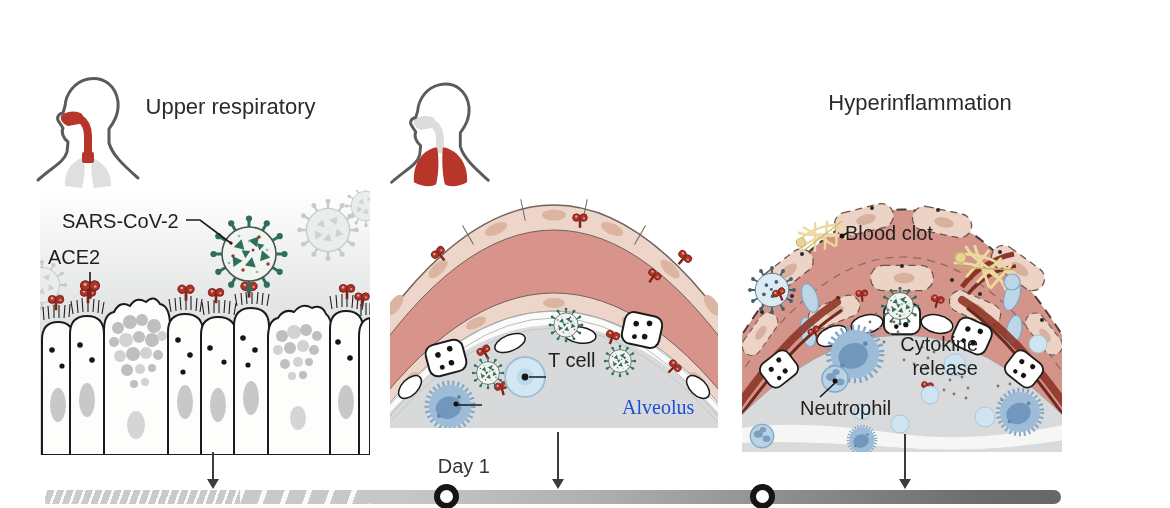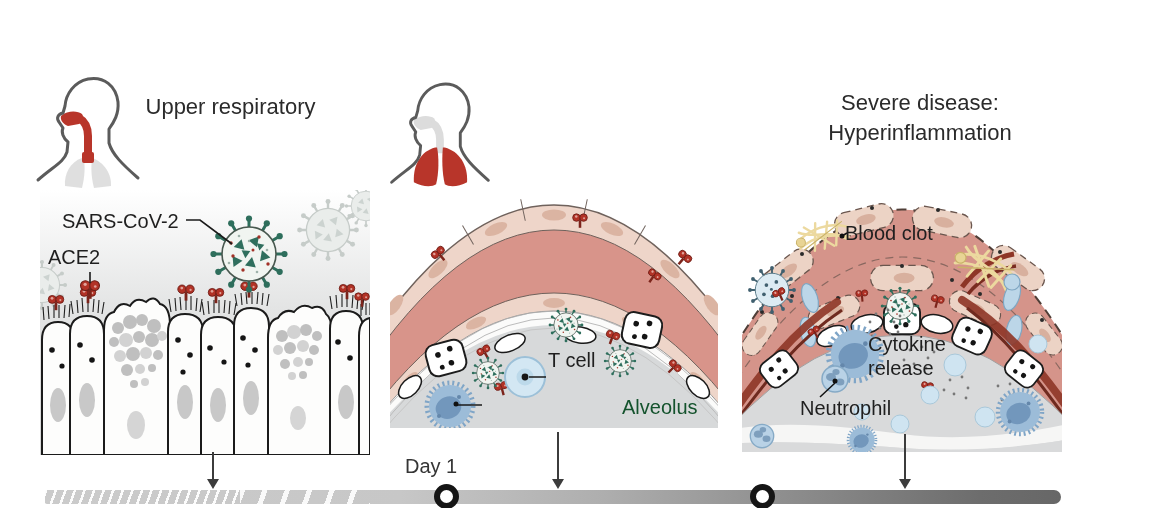--- a/index.html
+++ b/index.html
@@ -1,22 +1,22 @@
 <!DOCTYPE html>
 <html><head>
 <meta charset="utf-8">
 <style>
   html,body{margin:0;padding:0;background:#ffffff;}
   .canvas{position:relative;width:1170px;height:508px;background:#ffffff;overflow:hidden;
           font-family:"Liberation Sans", sans-serif;color:#242424;}
   .abs{position:absolute;}
   .title{font-size:22px;line-height:30px;text-align:center;color:#2b2b2b;}
   .lbl{font-size:20px;line-height:24px;color:#1f1f1f;white-space:nowrap;}
-  .lbl.gray{color:#14532d;}
-  .tl-label{font-size:20px;color:#353535;text-align:left;}
+  .lbl.gray{color:#1d4ed8;font-family:Liberation Serif, serif;}
+  .tl-label{font-size:20px;color:#353535;text-align:right;}
   .bar{position:absolute;left:45px;top:490px;width:1016px;height:14px;
        background:linear-gradient(90deg,#cbcbcb 0%,#c7c7c7 35%,#aeaeae 55%,#8a8a8a 75%,#6d6d6d 92%,#676767 100%);
        border-radius:2px 8px 8px 2px;}
   .hatch1{position:absolute;left:45px;top:490px;width:195px;height:14px;
        background:repeating-linear-gradient(110deg,#ffffff 0 2.5px,transparent 2.5px 9px);opacity:.95;}
   .hatch2{position:absolute;left:240px;top:490px;width:130px;height:14px;
        background:repeating-linear-gradient(110deg,#ffffff 0 5px,transparent 5px 21px);opacity:.9;}
   .dot{position:absolute;width:13px;height:13px;background:#ffffff;border:6px solid #151515;border-radius:50%;}
 </style>
 </head>
@@ -347,21 +347,20 @@
     <line x1="139" y1="182" x2="156" y2="182" stroke="#1a1a1a" stroke-width="1.5"></line>
     <use href="#mphage" transform="translate(60,211)"></use>
     <circle cx="66" cy="209" r="2.5" fill="#111111"></circle>
     <line x1="68" y1="210" x2="92" y2="210" stroke="#1a1a1a" stroke-width="1.5"></line>
   </svg>
 
   <div class="abs lbl" style="left:548px;top:348px">T cell</div>
   <div class="abs lbl gray" style="left:622px;top:395px">Alveolus</div>
 
   <div class="abs title" style="left:810px;top:88px;width:220px">
-    <div>Severe disease:</div>
     <div>Hyperinflammation</div>
   </div>
 
   <svg class="abs" style="left:742px;top:192px" width="320" height="260" viewBox="0 0 320 260">
     <path d="M-25,185 Q160,-150 345,185 L345,260 L-25,260 Z" fill="#d5948a"></path>
     <path d="M-25,185 Q160,-150 345,185" fill="none" stroke="#4f3e37" stroke-width="2" stroke-dasharray="10 7"></path>
     <path d="M-20,210 Q160,-80 340,210" fill="none" stroke="#6a564e" stroke-width="1.2" stroke-dasharray="8 6" opacity=".7"></path>
     <g>
       <use href="#p3cell" transform="translate(45,80) rotate(-38)"></use>
       <use href="#p3cell" transform="translate(122,28) rotate(-14)"></use>
@@ -464,21 +463,21 @@
     <path d="M-15,238 C40,228 100,234 160,242 C220,250 280,242 335,230 L335,246 C280,256 220,260 160,256 C100,252 40,248 -15,252 Z" fill="#f6f6f5"></path>
     <path d="M-15,252 C40,248 100,252 160,256 C220,261 280,256 335,246 L335,260 L-15,260 Z" fill="#d9dadb"></path>
     <use href="#mphage" transform="translate(278,220) scale(.95)"></use>
     <use href="#mphage" transform="translate(120,248) scale(.6)"></use>
     <use href="#neutro" transform="translate(20,244) scale(.9)"></use>
     <circle cx="100" cy="44" r="2.5" fill="#111111"></circle>
     <line x1="100" y1="44" x2="105" y2="41" stroke="#111111" stroke-width="1.5"></line>
   </svg>
 
   <div class="abs lbl" style="left:845px;top:221px">Blood clot</div>
-  <div class="abs lbl" style="left:868px;top:332px;width:110px;text-align:left">
+  <div class="abs lbl" style="left:868px;top:332px;width:110px;text-align:right">
     <div>Cytokine</div>
     <div>release</div>
   </div>
   <div class="abs lbl" style="left:800px;top:396px">Neutrophil</div>
 
   <svg class="abs" style="left:206px;top:452px" width="14" height="38">
     <line x1="7" y1="0" x2="7" y2="28" stroke="#3c3c3c" stroke-width="2"></line>
     <polygon points="1,27 13,27 7,37" fill="#3c3c3c"></polygon>
   </svg>
   <svg class="abs" style="left:551px;top:432px" width="14" height="58">

